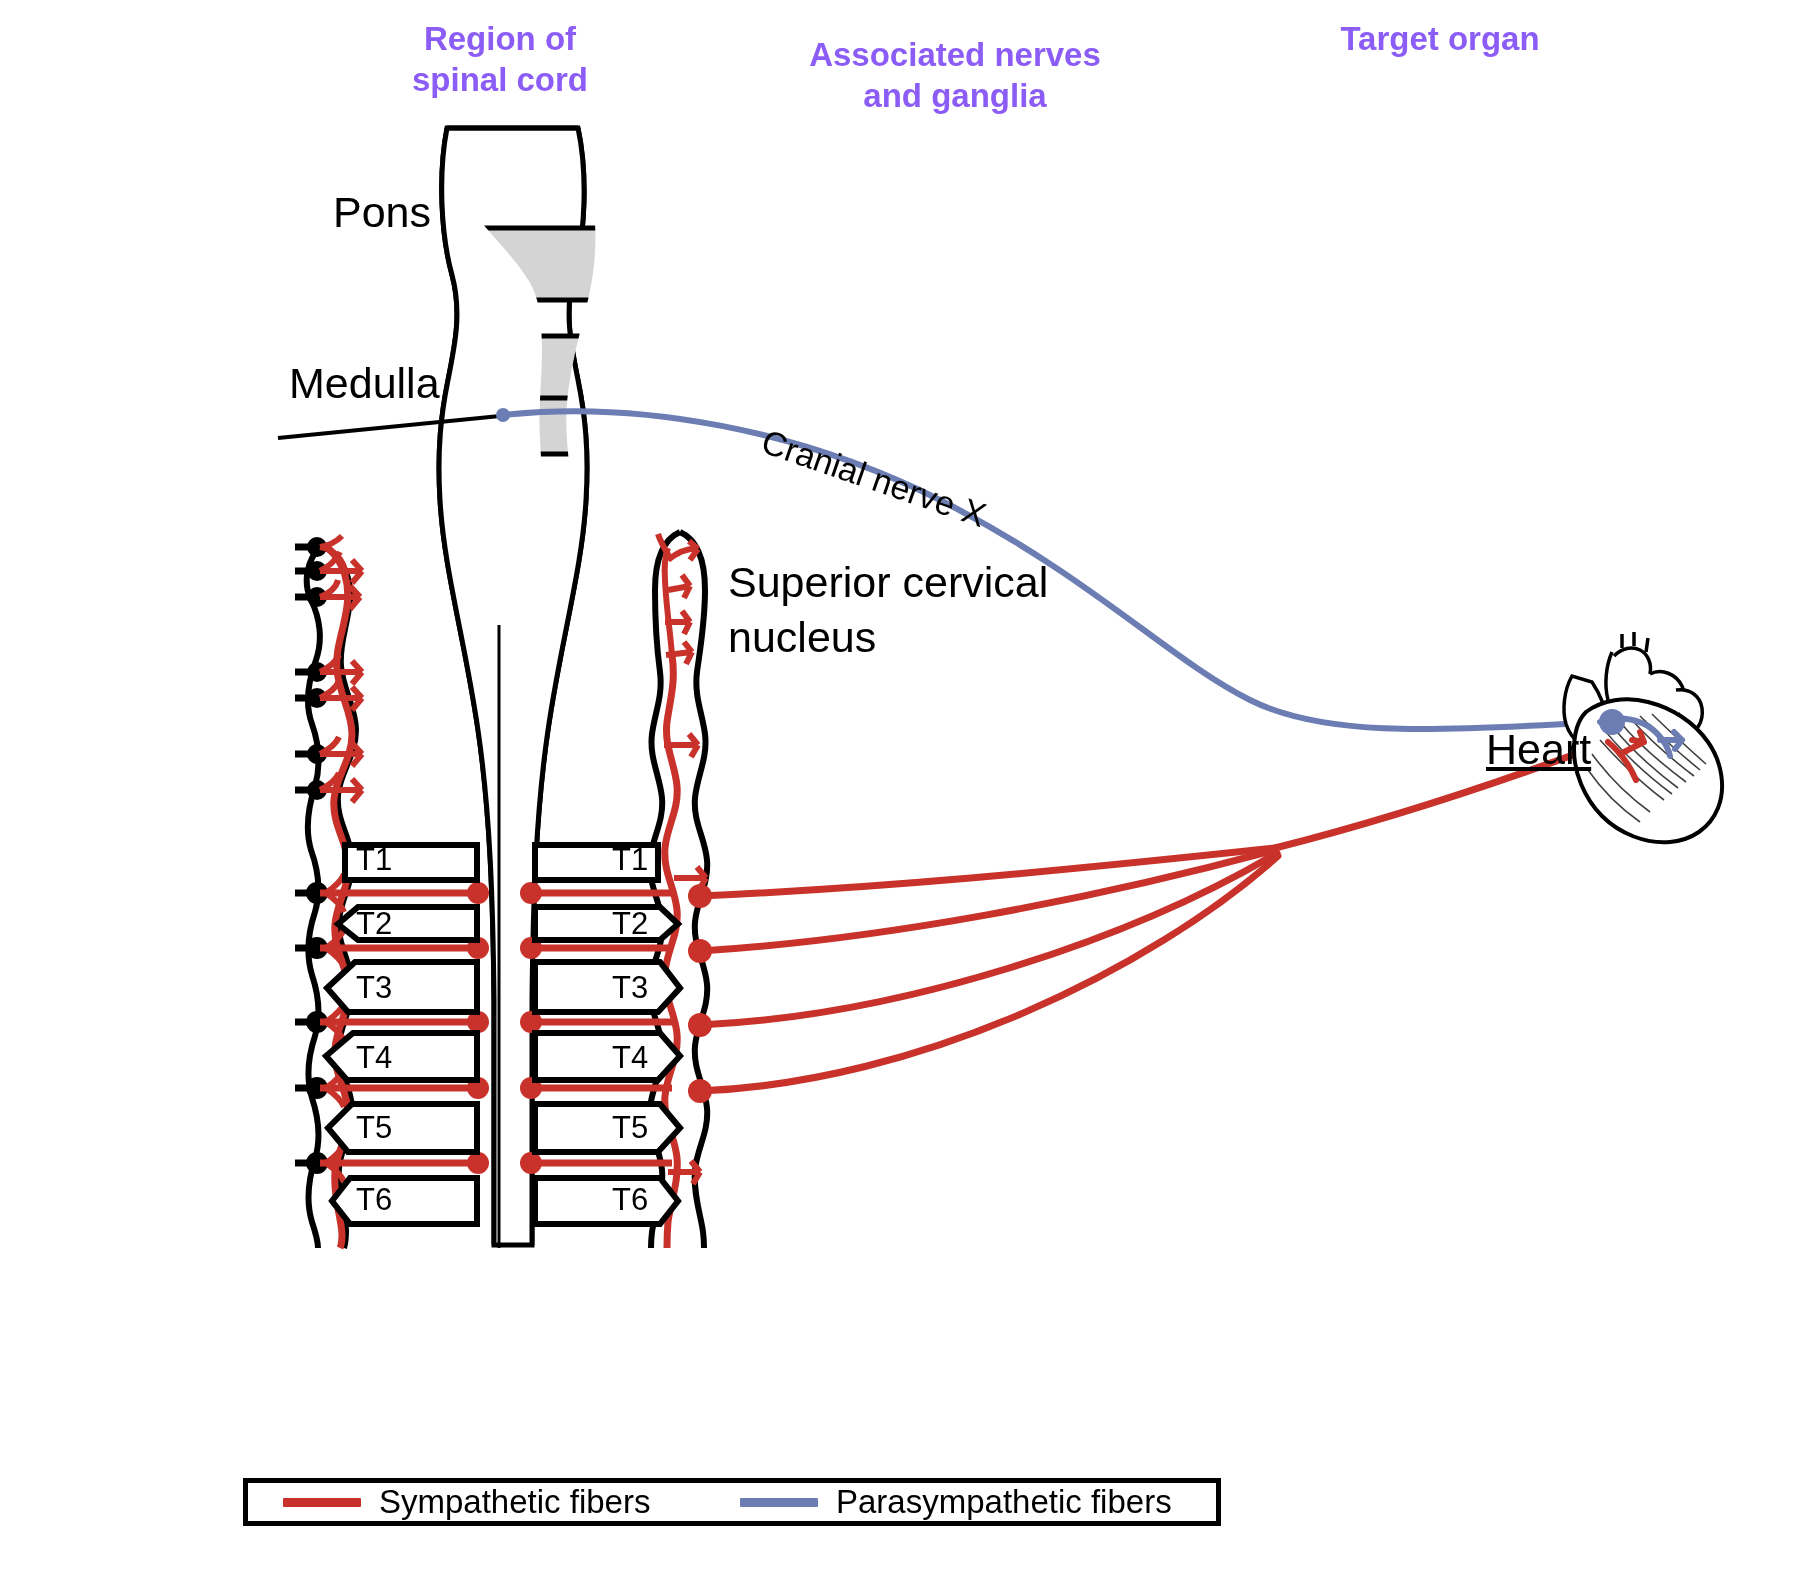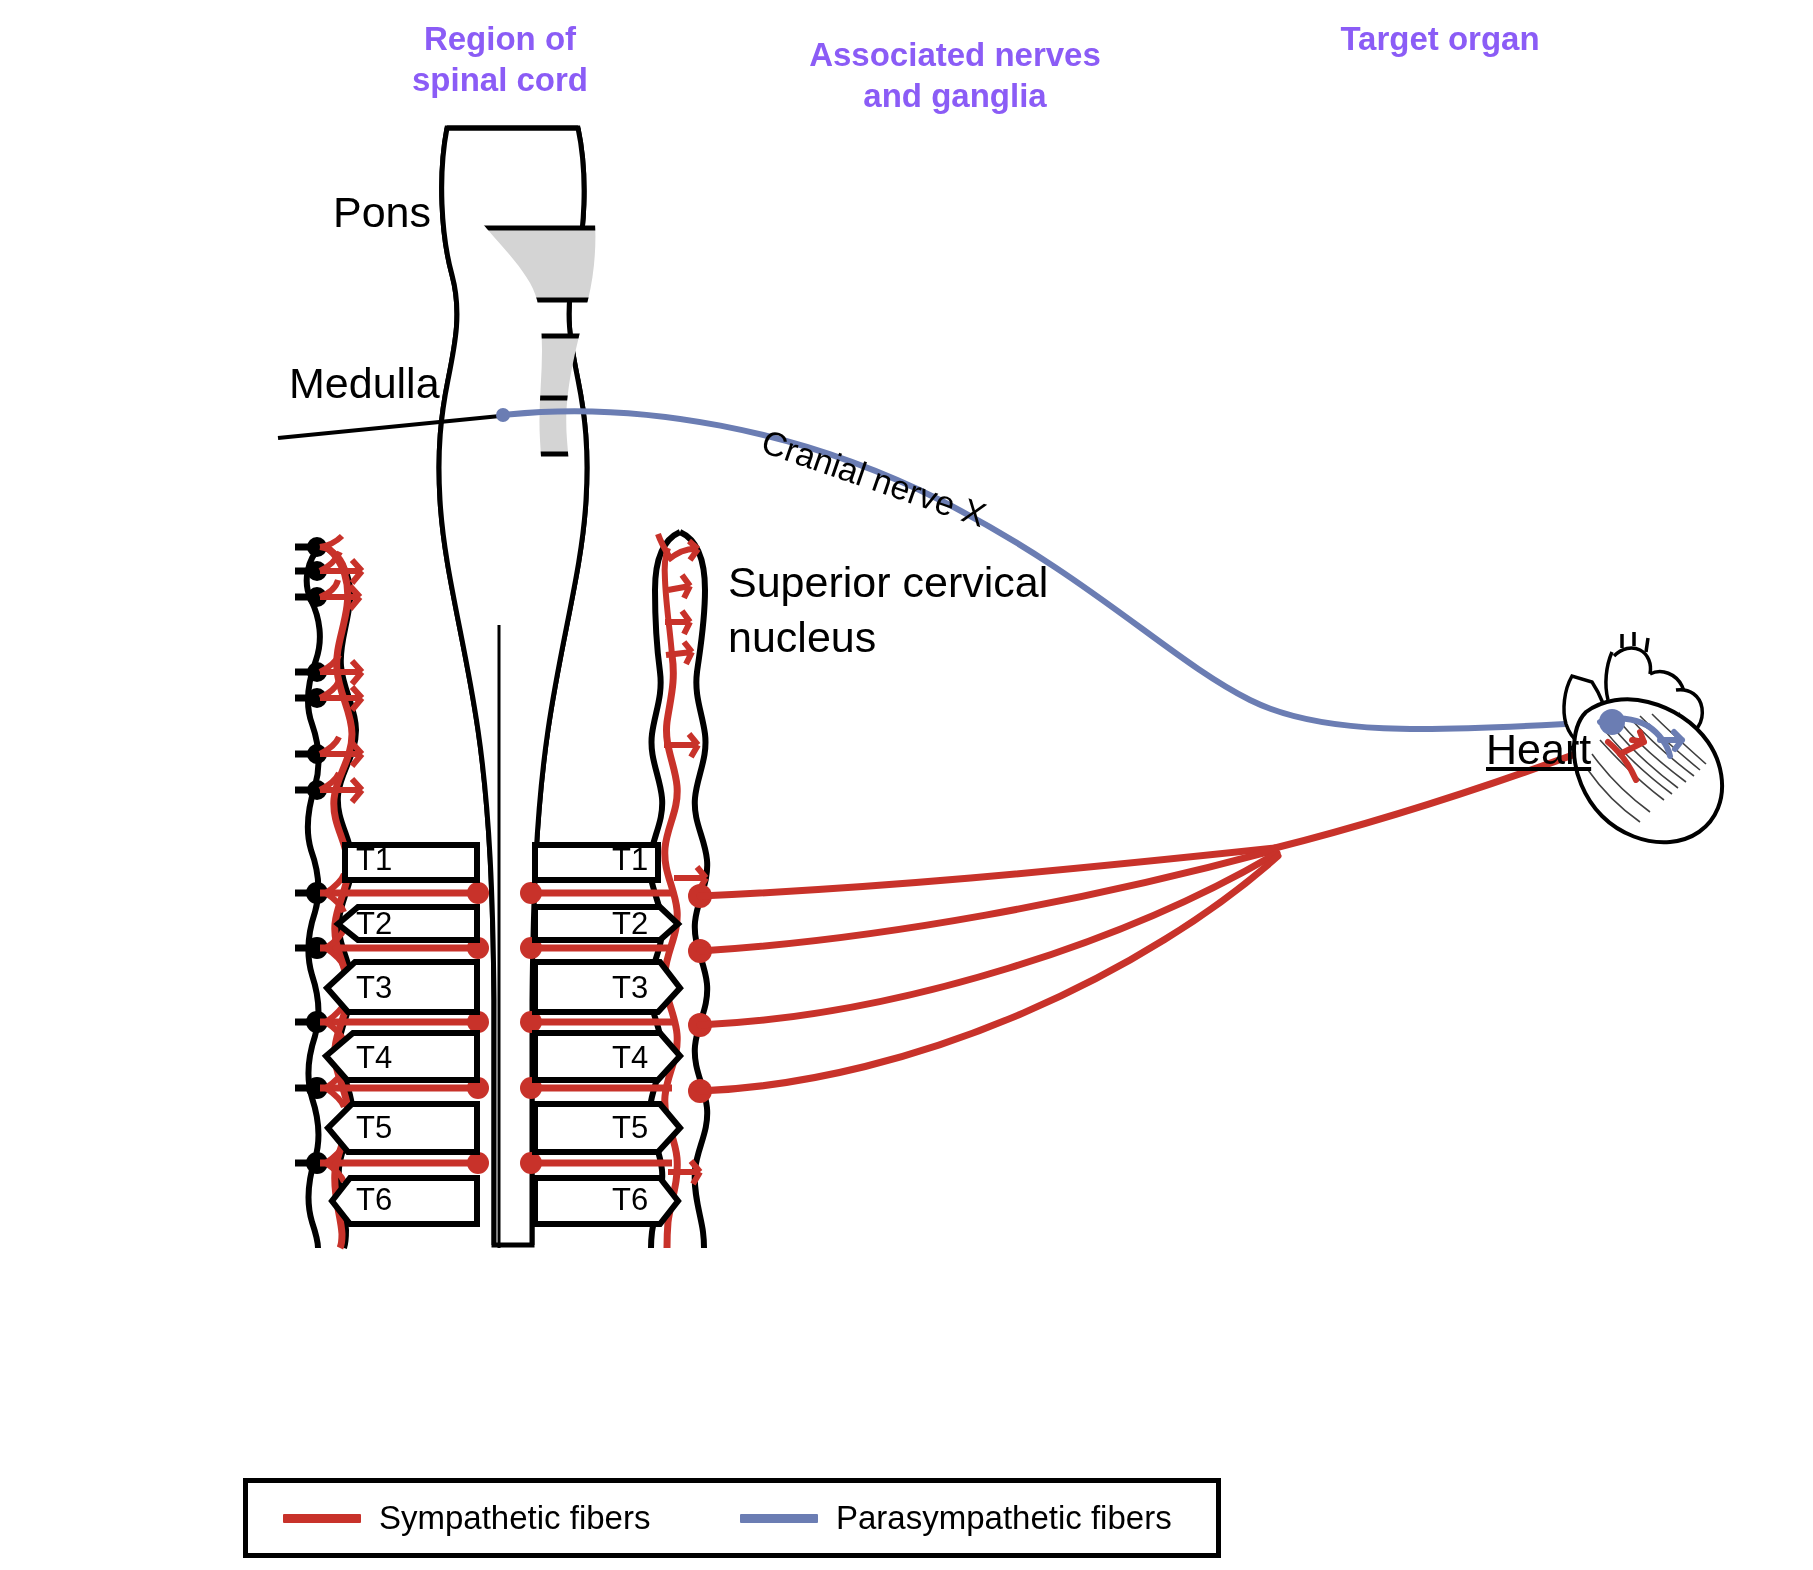--- a/index.html
+++ b/index.html
@@ -45,21 +45,21 @@
   .seg-label {
     position: absolute;
     font-size: 31px;
     color: #000;
   }
   .legend-box {
     position: absolute;
     left: 243px;
     top: 1478px;
     width: 978px;
-    height: 80px;
+    height: 48px;
     border: 5px solid #000;
     background: #fff;
     box-sizing: border-box;
   }
   .legend-item {
     position: absolute;
     display: flex;
     align-items: center;
     gap: 18px;
     top: 50%;

